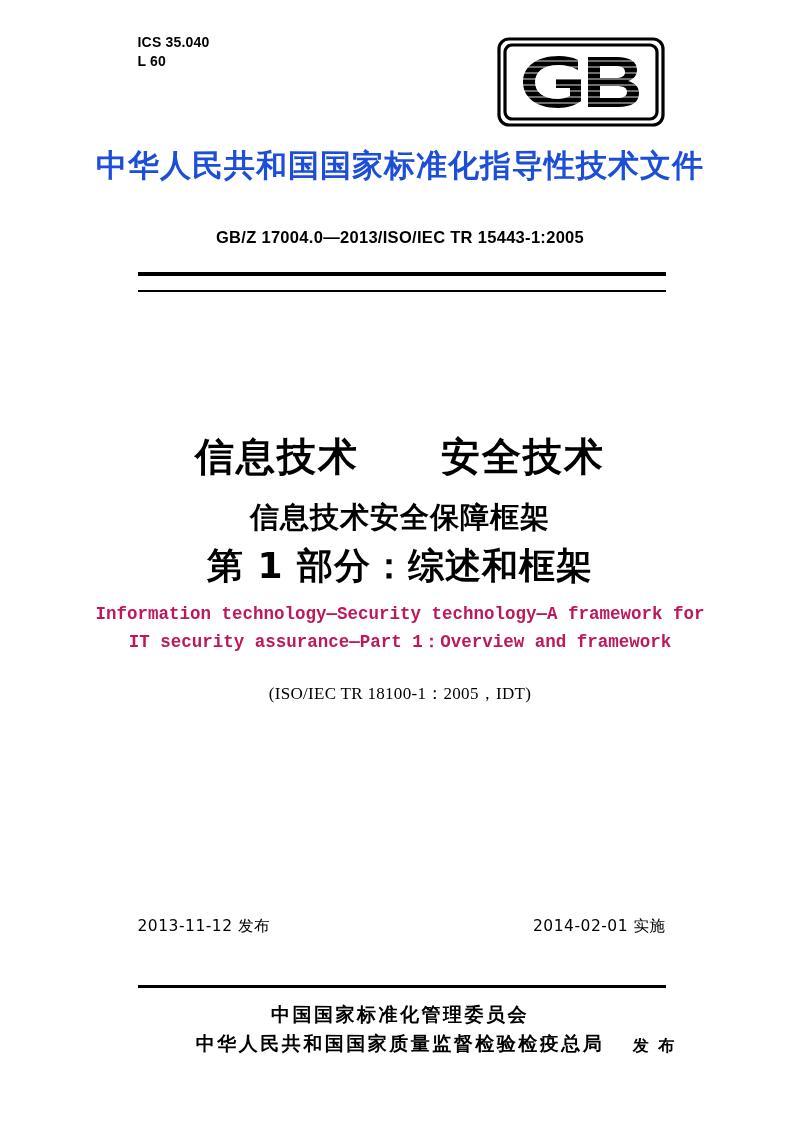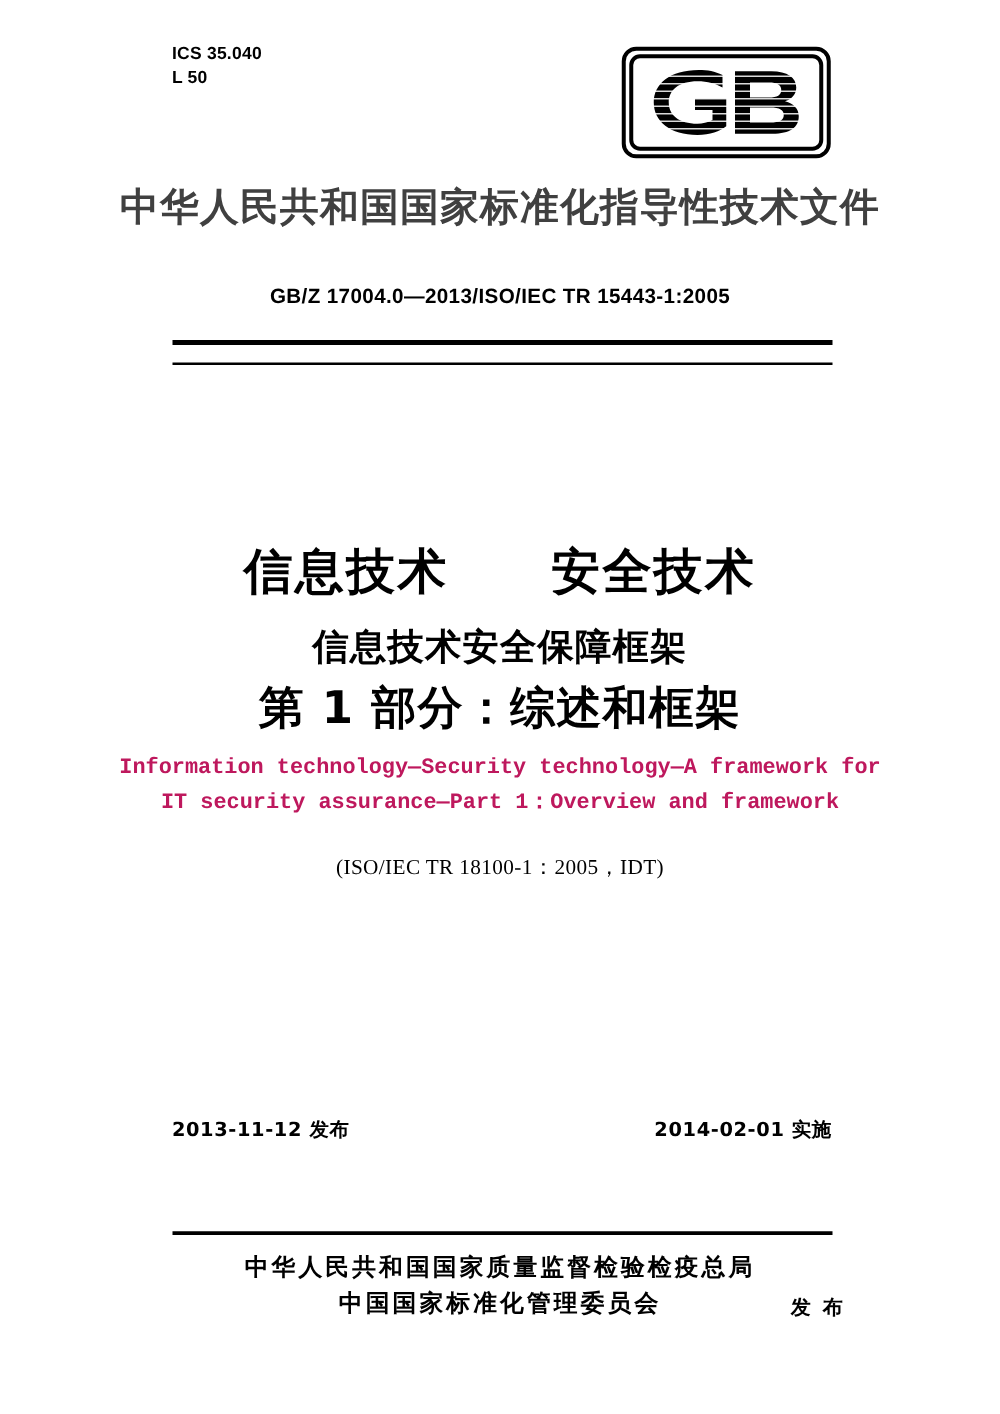--- a/index.html
+++ b/index.html
@@ -47,21 +47,21 @@
   .std-heading {
     position: absolute;
     left: 0;
     right: 0;
     top: 145px;
     text-align: center;
     font-family: "DejaVu Sans", "Liberation Sans", sans-serif;
     font-weight: bold;
     font-size: 31px;
     letter-spacing: 1px;
-    color: #404040;
+    color: #1d4ed8;
   }
 
   
   .std-number {
     position: absolute;
     left: 0;
     right: 0;
     top: 228px;
     text-align: center;
     font-family: "Liberation Sans", sans-serif;
@@ -136,25 +136,25 @@
     font-family: "Liberation Serif", "DejaVu Serif", serif;
     font-size: 17px;
     letter-spacing: 0.3px;
   }
 
   
   .dates {
     position: absolute;
     left: 95px;
     right: 92px;
-    top: 894px;
+    top: 916px;
     display: flex;
     justify-content: space-between;
     font-family: "DejaVu Sans", "Liberation Sans", sans-serif;
-    font-weight: bold;
+    font-weight: normal;
     font-size: 15.5px;
     letter-spacing: 0.5px;
   }
 
   .bottom-rule {
     position: absolute;
     left: 95px;
     right: 92px;
     top: 985px;
     height: 3px;
@@ -193,21 +193,21 @@
     margin-left: 48px;
   }
 </style>
 </head>
 <body>
 
 <div class="page">
 
   <div class="ics-block">
     <div>ICS 35.040</div>
-    <div>L 50</div>
+    <div>L 60</div>
   </div>
 
   <div class="gb-logo">
     <svg width="170" height="92" viewBox="0 0 170 92" xmlns="http://www.w3.org/2000/svg">
       <g fill="none" stroke="#000" stroke-width="3.2">
 
         <rect x="3" y="3" width="164" height="86" rx="10" ry="10"></rect>
         <rect x="9" y="9" width="152" height="74" rx="7" ry="7"></rect>
       </g>
       <g fill="#000">
@@ -270,20 +270,20 @@
   <div class="dates">
     <span>2013-11-12 发布</span>
     <span>2014-02-01 实施</span>
   </div>
 
   <div class="bottom-rule"></div>
 
   <div class="publisher">
     <span class="publisher-inner">
       <span class="pub-lines">
+        <div>中国国家标准化管理委员会</div>
         <div>中华人民共和国国家质量监督检验检疫总局</div>
-        <div>中国国家标准化管理委员会</div>
       </span>
       <span class="pub-issue">发 布</span>
     </span>
   </div>
 
 </div>
 
 </body></html>

